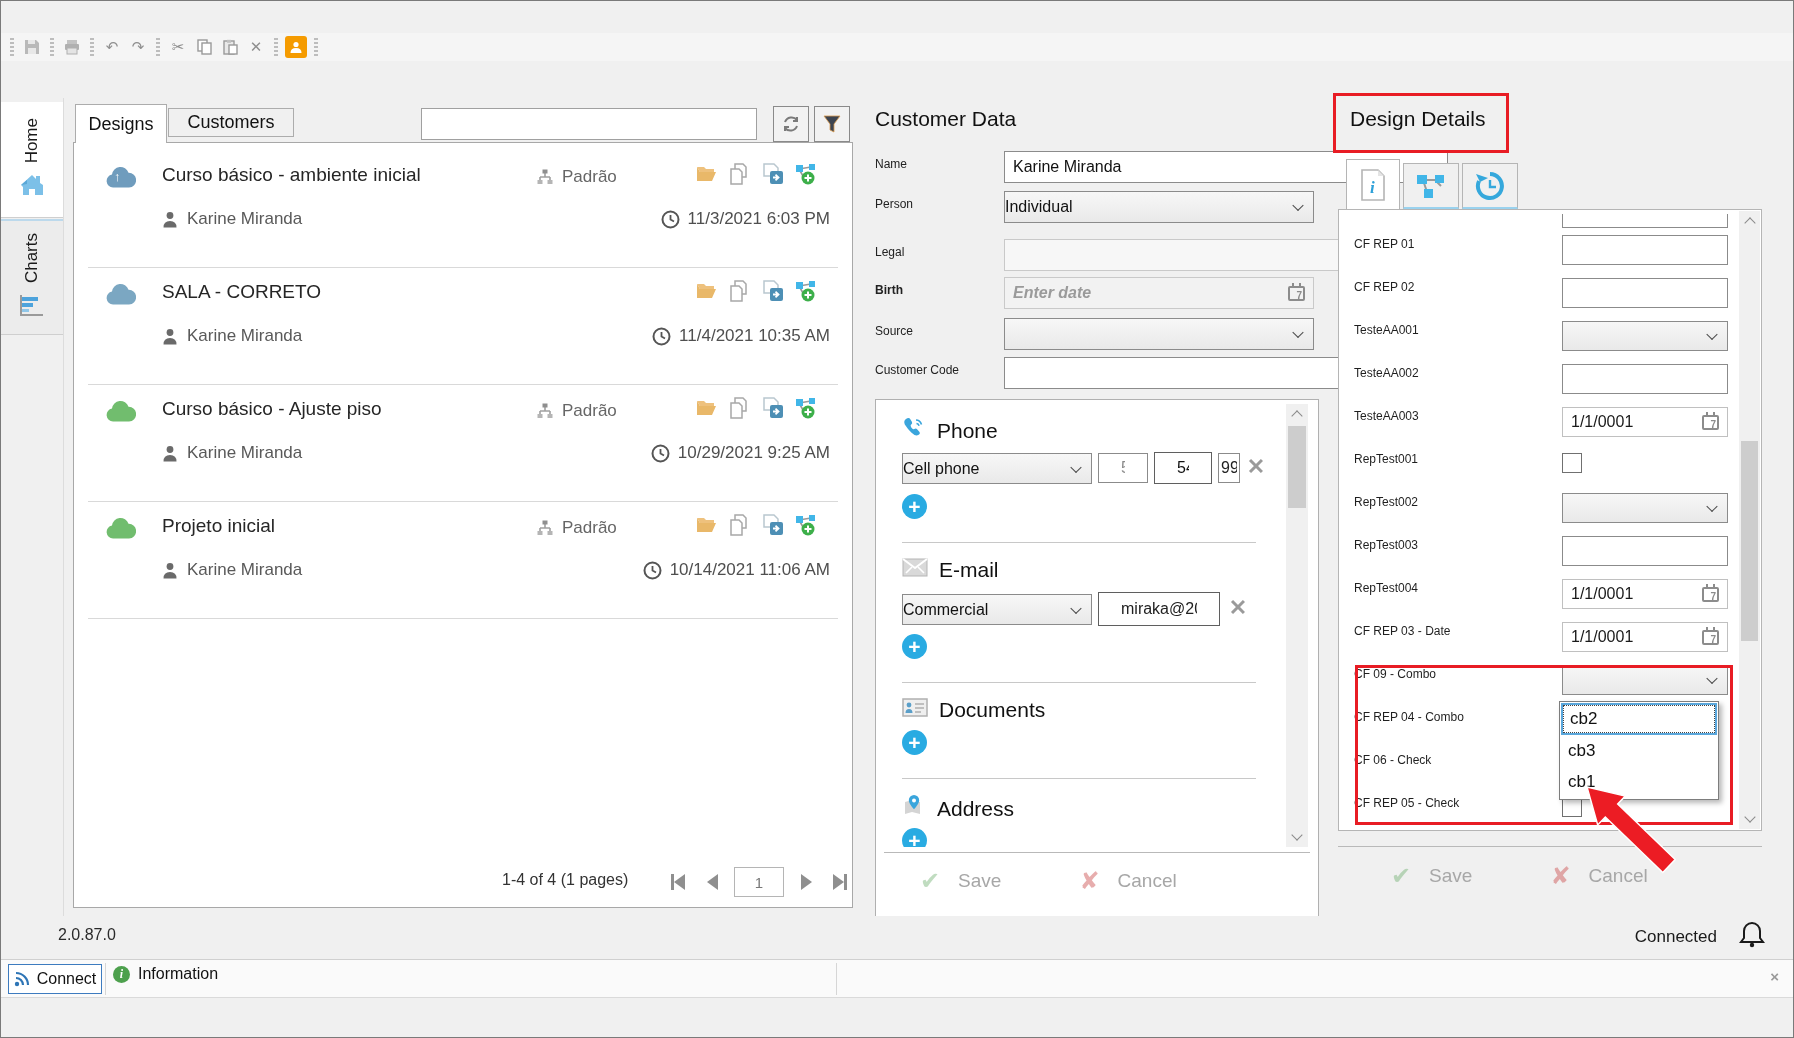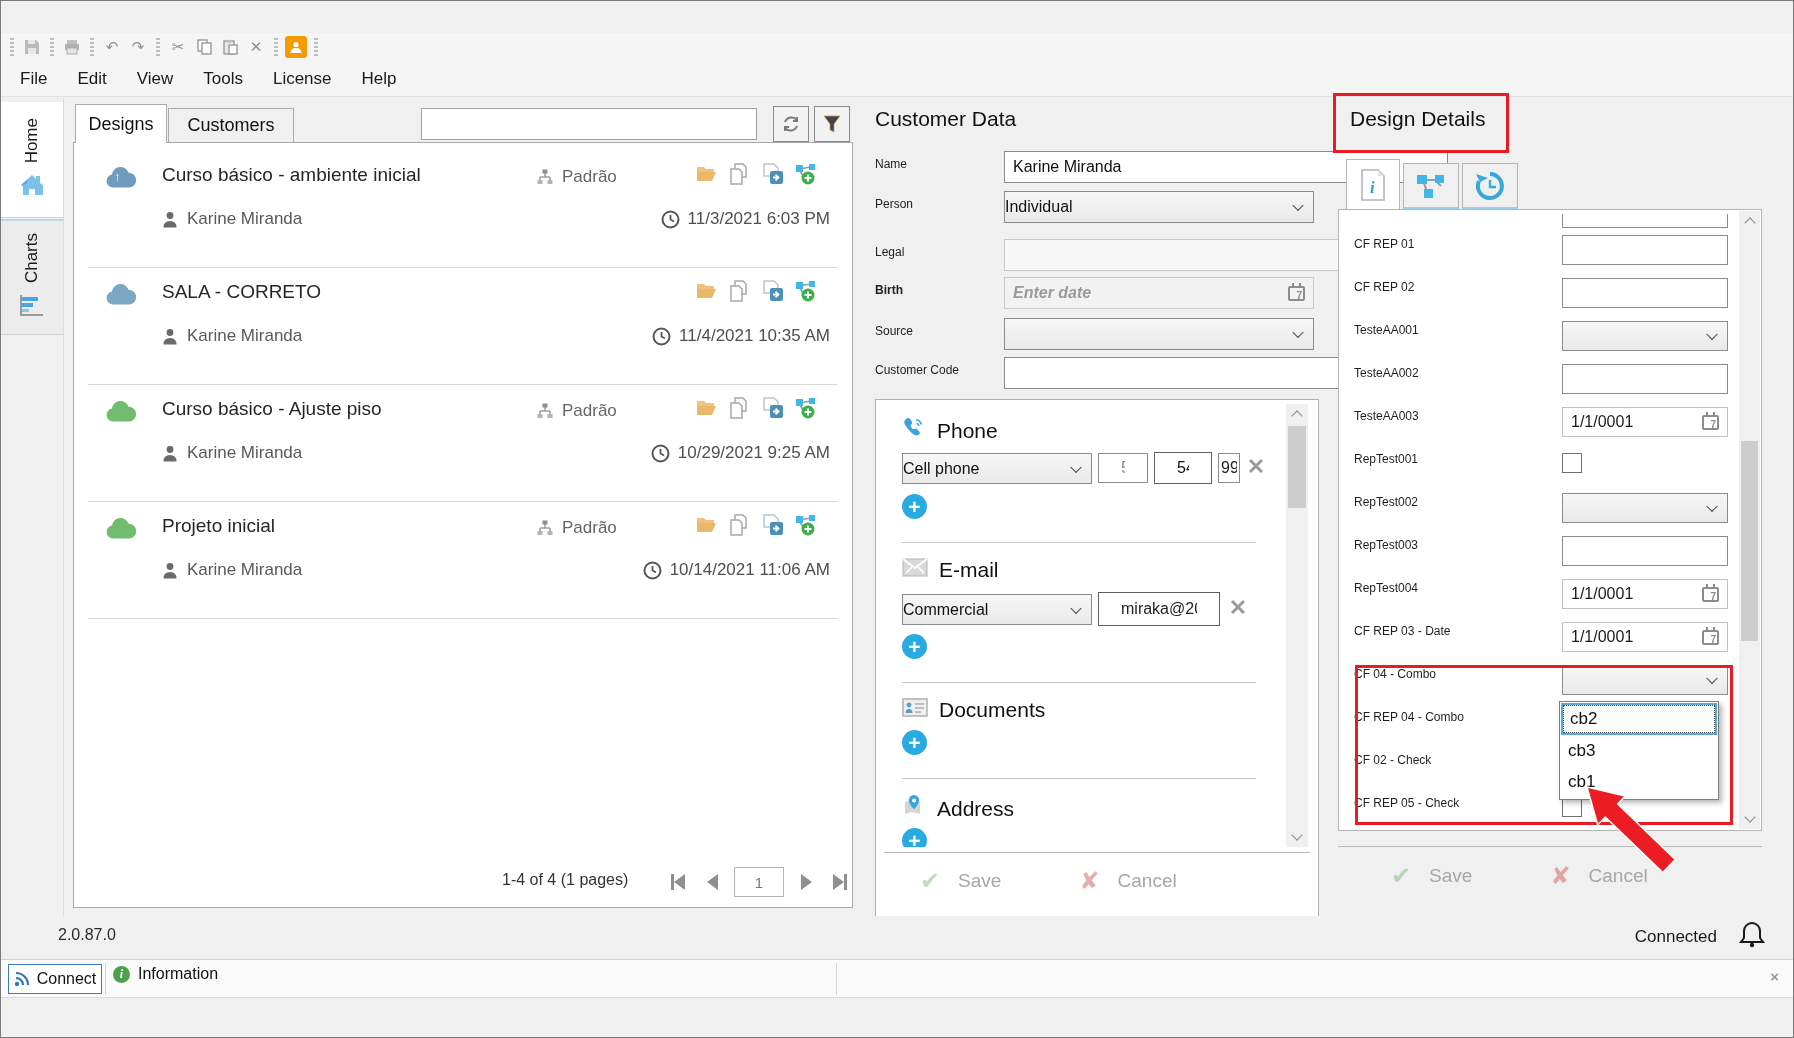--- a/index.html
+++ b/index.html
@@ -32,21 +32,21 @@
   
   .side{position:absolute;left:0;top:97px;width:63px;height:818px;background:#f0f0f0;border-right:1px solid #dcdcdc;}
   .sidetab{position:absolute;left:0;width:62px;display:flex;flex-direction:column;align-items:center;justify-content:center;gap:10px;}
   .sidetab .vlabel{writing-mode:vertical-rl;transform:rotate(180deg);font-size:17px;color:#1a1a1a;}
   .st-home{top:4px;height:116px;background:#fff;border-bottom:1px solid #cfcfcf;}
   .st-charts{top:121px;height:116px;background:#ececec;border-top:2px solid #bcd9ec;border-bottom:1px solid #cfcfcf;}
 
   
   .tab{position:absolute;display:flex;align-items:center;justify-content:center;border:1px solid #acacac;font-size:18px;color:#111;}
   .tab-designs{left:74px;top:103px;width:92px;height:39px;background:#fff;border-bottom:none;z-index:3;}
-  .tab-customers{left:167px;top:107px;width:126px;height:35px;background:#f0f0f0;}
+  .tab-customers{left:167px;top:107px;width:126px;height:29px;background:#f0f0f0;}
   .search-input{position:absolute;left:420px;top:107px;width:336px;height:32px;border:1px solid #a0a0a0;background:#fff;font-size:15px;padding:0 8px;}
   .sq-btn{position:absolute;top:105px;width:36px;height:36px;background:#f2f2f2;border:1px solid #8a8a8a;display:flex;align-items:center;justify-content:center;}
   .btn-refresh{left:772px;}
   .btn-filter{left:813px;}
   .listbox{position:absolute;left:72px;top:141px;width:780px;height:766px;background:#fff;border:1px solid #a8a8a8;}
   .rows{position:absolute;left:14px;top:8px;right:14px;}
   .drow{position:relative;height:117px;border-bottom:1px solid #d9d9d9;}
   .cloud{position:absolute;left:16px;top:14px;width:32px;height:24px;}
   .cloud svg{display:block}
   .cloud-arrow{position:absolute;left:10px;top:4px;display:none;color:#fff;font-size:13px;font-weight:bold;}
@@ -180,33 +180,20 @@
     <span class="grip"></span>
     <span class="tb-user">
         <svg width="14" height="14" viewBox="0 0 14 14">
           <circle cx="7" cy="4.5" r="2.6" fill="#fff"></circle>
           <path d="M1.5 13 q0-5 5.5-5 t5.5 5z" fill="#fff"></path>
         </svg>
       </span>
     <span class="grip"></span>
   </div>
 
-  <div class="menubar">
-  <span class="menu-item">File</span>
-
-  <span class="menu-item">Edit</span>
-
-  <span class="menu-item">View</span>
-
-  <span class="menu-item">Tools</span>
-
-  <span class="menu-item">License</span>
-
-  <span class="menu-item">Help</span>
-</div>
 
   <div class="side">
     <div class="sidetab st-home">
       <span class="vlabel">Home</span>
       <span><svg width="26" height="24" viewBox="0 0 26 24">
             <path d="M2 12 L13 2 L17 6 V3 h4 v7 l3 2 v10 h-8 v-6 h-6 v6 H4 V14z" fill="#7cc0e8"></path>
             <path d="M2 12 L8 7 v4z" fill="#5aa7d6"></path>
           </svg></span>
     </div>
     <div class="sidetab st-charts">
@@ -697,33 +684,33 @@
     <span class="flabel">CF REP 03 - Date</span>
 
     <div class="fctl datebox v-date" style="background:#fff;border-color:#c0c0c0">
             <span class="dval" style="color:#1a1a1a">1/1/0001</span>
             <span class="cal"></span>
           </div>
 
   </div>
 
   <div class="frow">
-    <span class="flabel">CF 04 - Combo</span>
+    <span class="flabel">CF 09 - Combo</span>
 
     <div class="fctl selectbox v-select"></div>
 
   </div>
 
   <div class="frow">
     <span class="flabel">CF REP 04 - Combo</span>
 
   </div>
 
   <div class="frow">
-    <span class="flabel">CF 02 - Check</span>
+    <span class="flabel">CF 06 - Check</span>
 
   </div>
 
   <div class="frow">
     <span class="flabel">CF REP 05 - Check</span>
 
     <span class="fctl v-check" style="width:20px;height:20px;border:1px solid #707070;background:#fff;top:8px"></span>
   </div>
 </div>
     <div class="ddscroll vsb">

